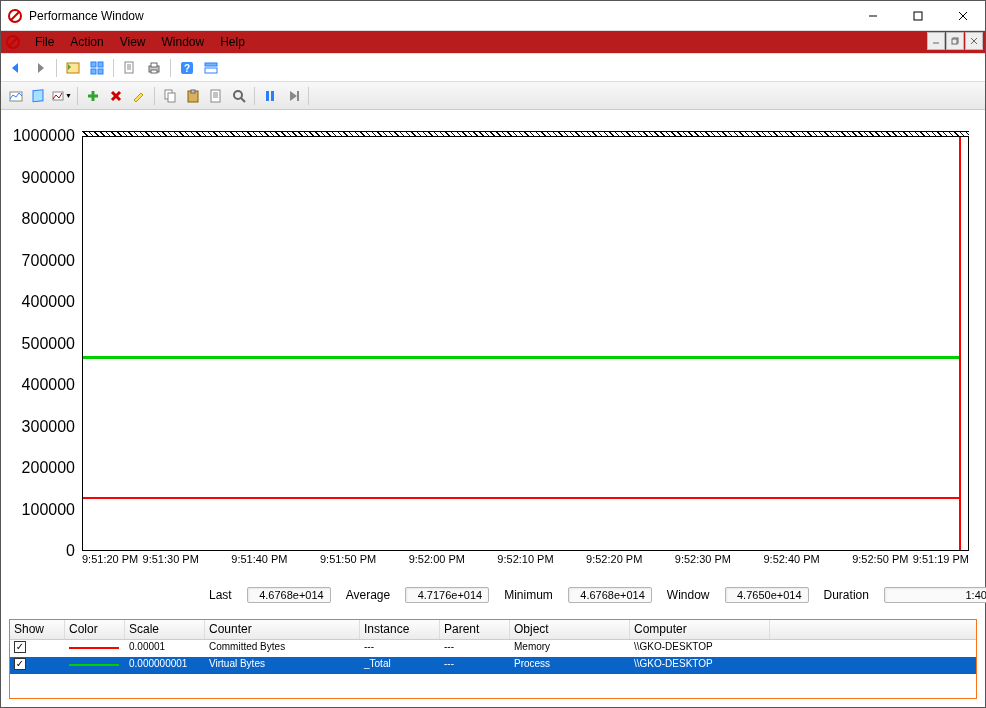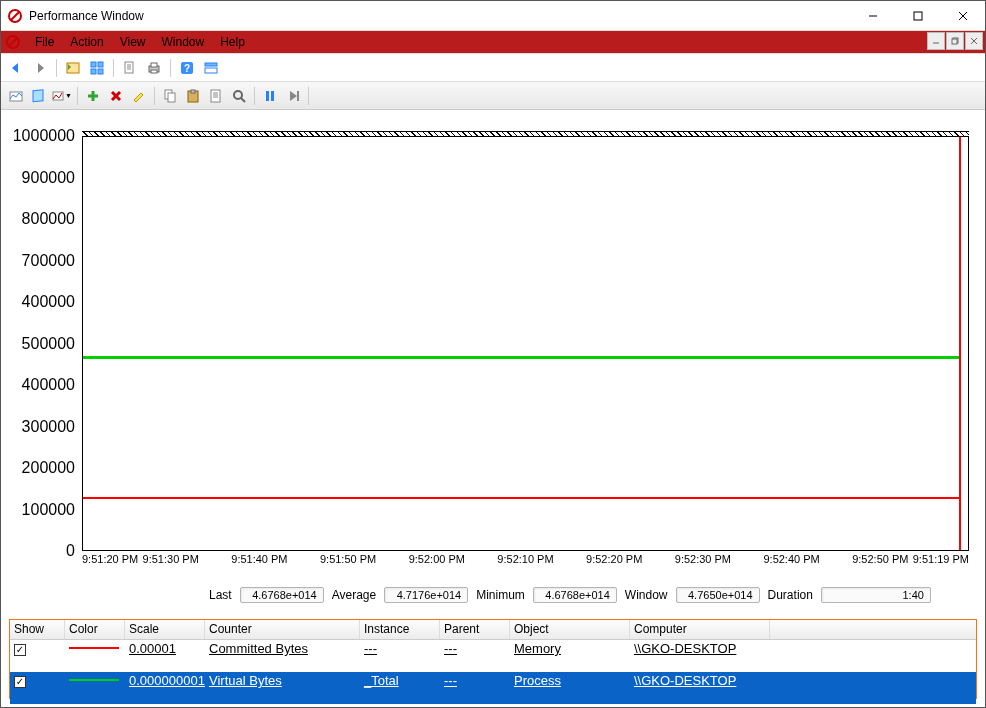--- a/index.html
+++ b/index.html
@@ -22,27 +22,27 @@
 .content { flex: 1; padding: 8px; display: flex; flex-direction: column; background: #fff; }
 .chart-area { flex: 1; position: relative; background: #fff; }
 .ylabels { position: absolute; left: 0; top: 18px; bottom: 32px; width: 70px; }
 .ylabel { position: absolute; right: 4px; font-size: 16px; transform: translateY(-50%); }
 .plot { position: absolute; left: 73px; right: 8px; top: 18px; bottom: 32px; border: 1px solid #000; }
 .hatched { position: absolute; left: -1px; right: -1px; top: -6px; height: 6px; background: repeating-linear-gradient(45deg, #000, #000 1px, transparent 1px, transparent 4px); border-top: 1px solid #000; }
 .line { position: absolute; left: 0; right: 8px; height: 2px; }
 .vmarker { position: absolute; top: 0; bottom: 0; width: 2px; background: red; }
 .xlabels { position: absolute; left: 73px; right: 8px; bottom: 2px; height: 28px; }
 .xlabel { position: absolute; font-size: 11px; white-space: nowrap; transform: translateX(-50%); }
-.stats-row { height: 24px; display: flex; align-items: center; padding-left: 200px; gap: 8px; font-size: 12px; }
+.stats-row { height: 24px; display: flex; align-items: center; padding-left: 200px; gap: 15px; font-size: 12px; }
 .stat-label { }
 .stat-box { border: 1px solid #b5b5b5; background: #fafafa; padding: 1px 6px; min-width: 84px; text-align: right; font-size: 11px; border-radius: 2px; box-shadow: inset 1px 1px 2px rgba(0,0,0,0.08); }
 .grid-panel { height: 80px; border: 1px solid #f97316; margin-top: 12px; }
 .grid-header { display: flex; height: 20px; background: linear-gradient(#fdfdfd,#ececec); border-bottom: 1px solid #ccc; }
 .gh { border-right: 1px solid #ddd; padding: 2px 4px; font-size: 12px; overflow: hidden; white-space: nowrap; }
-.grid-row { display: flex; height: 32px; font-size: 13px; text-decoration: underline; }
+.grid-row { display: flex; height: 17px; font-size: 10px; }
 .gc { padding: 1px 4px; overflow: hidden; white-space: nowrap; }
 .grid-row.selected { background: #0a64c8; color: #fff; }
 .color-swatch { width: 50px; height: 2px; margin-top: 6px; }
 .checkbox { width: 12px; height: 12px; border: 1px solid #333; background: #fff; display: inline-flex; align-items: center; justify-content: center; font-size: 10px; line-height: 10px; }
 .checkmark::after { content: "✓"; font-size: 10px; color: #000; }
 .arrow-dn { font-size: 7px; margin-left: 1px; }
 
 
 .c-show { width: 55px; }
 .c-color { width: 60px; }

